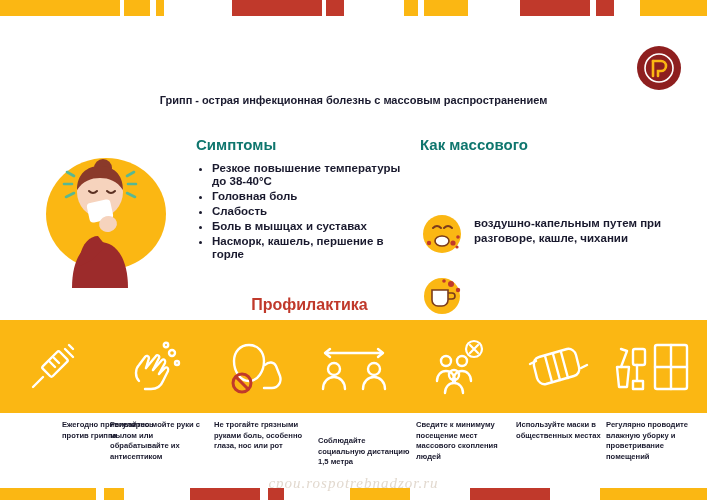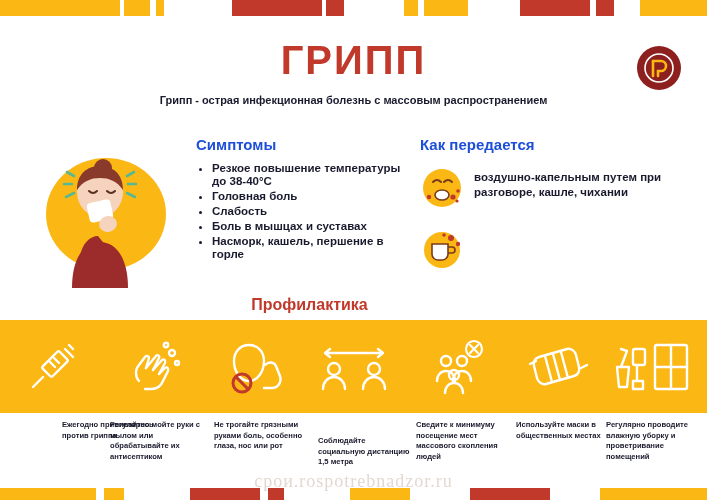--- a/index.html
+++ b/index.html
@@ -34,40 +34,40 @@
 
   .subtitle {
     position: absolute; top: 92px; left: 0; width: 707px;
     text-align: center;
     font-size: 11px; font-weight: bold; color: #1a1a2e;
     line-height: 16px;
   }
 
   
   .col-head {
-    font-size: 15px; font-weight: bold; color: #1d4ed8;
+    font-size: 15px; font-weight: bold; color: #0f766e;
   }
 
   .sym-head { position: absolute; top: 136px; left: 196px; }
   .tr-head  { position: absolute; top: 136px; left: 420px; }
 
   .sym-list {
     position: absolute; top: 162px; left: 196px; width: 210px;
     margin: 0; padding-left: 16px;
     font-size: 11.5px; font-weight: bold; color: #1a1a2e;
     line-height: 13px;
   }
   .sym-list li { margin-bottom: 2px; }
   .sym-list li::marker { color: #1a1a2e; }
 
   
   .illus { position: absolute; top: 146px; left: 28px; width: 160px; height: 150px; }
 
   
-  .tr-row { position: absolute; left: 420px; display: flex; align-items: flex-start; }
+  .tr-row { position: absolute; left: 420px; display: flex; align-items: flex-start; margin-top: 46px; }
   .tr-row .tr-ico { width: 44px; height: 44px; flex: 0 0 44px; }
   .tr-row .tr-txt {
     margin-left: 10px; font-size: 11.5px; font-weight: bold;
     color: #1a1a2e; line-height: 15px; width: 210px; padding-top: 4px;
   }
   .tr-row-1 { top: 166px; }
   .tr-row-2 { top: 226px; }
 
   
   .prev-head {
@@ -89,22 +89,22 @@
   
   .caps { position: absolute; top: 420px; left: 0; width: 707px; height: 60px; }
   .cap {
     position: absolute; top: 0; width: 96px;
     font-size: 7.6px; font-weight: bold; color: #1a1a2e; line-height: 10.5px;
   }
 
   
   .watermark {
     position: absolute; bottom: 8px; left: 0; width: 707px;
-    text-align: center; font-size: 18px; color: #e2d9cf;
-    letter-spacing: 1px; font-family: "Liberation Serif", serif;
+    text-align: center; font-size: 15px; color: #e2d9cf;
+    letter-spacing: 1px; font-family: "Liberation Serif", serif; font-style: italic;
   }
 
   
   .botbars { position: absolute; bottom: 0; left: 0; width: 707px; height: 12px; }
   .botbars i { position: absolute; bottom: 0; height: 12px; display: block; }
 </style>
 </head>
 <body>
 
 <div class="topbars">
@@ -114,21 +114,20 @@
   <i style="left:232px;width:90px;background:#c0392b;"></i>
   <i style="left:326px;width:18px;background:#c0392b;"></i>
   <i style="left:404px;width:14px;background:#fbb713;"></i>
   <i style="left:424px;width:44px;background:#fbb713;"></i>
   <i style="left:520px;width:70px;background:#c0392b;"></i>
   <i style="left:596px;width:18px;background:#c0392b;"></i>
   <i style="left:640px;width:67px;background:#fbb713;"></i>
 </div>
 
 <div class="header">
-  <div class="title">ГРИПП</div>
   <div class="logo">
     <svg width="30" height="30" viewBox="0 0 30 30" aria-hidden="true">
       <circle cx="15" cy="15" r="14" fill="none" stroke="#ffffff" stroke-width="1.6"></circle>
       <path d="M9 8h8a5 5 0 0 1 0 10h-3v5" fill="none" stroke="#fbb713" stroke-width="2.6" stroke-linecap="round"></path>
       <path d="M9 8v15" fill="none" stroke="#fbb713" stroke-width="2.6" stroke-linecap="round"></path>
     </svg>
   </div>
 </div>
 
 <div class="subtitle">
@@ -162,21 +161,21 @@
 
 <div class="col-head sym-head">Симптомы</div>
 <ul class="sym-list">
   <li>Резкое повышение температуры до 38-40°С</li>
   <li>Головная боль</li>
   <li>Слабость</li>
   <li>Боль в мышцах и суставах</li>
   <li>Насморк, кашель, першение в горле</li>
 </ul>
 
-<div class="col-head tr-head">Как передается</div>
+<div class="col-head tr-head">Как массового</div>
 
 <div class="tr-row tr-row-1">
   <div class="tr-ico">
     <svg width="44" height="44" viewBox="0 0 44 44" aria-hidden="true">
       <circle cx="22" cy="22" r="19" fill="#fbb713"></circle>
       <path d="M13 16q4-4 8 0" fill="none" stroke="#7a3b1c" stroke-width="2" stroke-linecap="round"></path>
       <path d="M24 16q4-4 8 0" fill="none" stroke="#7a3b1c" stroke-width="2" stroke-linecap="round"></path>
       <ellipse cx="22" cy="29" rx="7" ry="5" fill="#ffffff" stroke="#7a3b1c" stroke-width="1.6"></ellipse>
       <circle cx="33" cy="31" r="2.6" fill="#c0392b"></circle>
       <circle cx="38" cy="25" r="1.8" fill="#c0392b"></circle>

